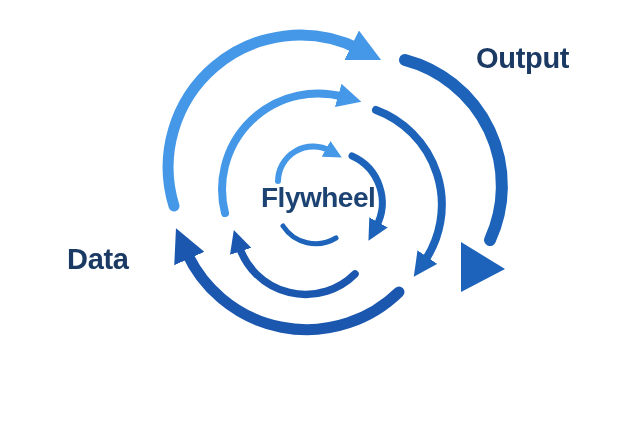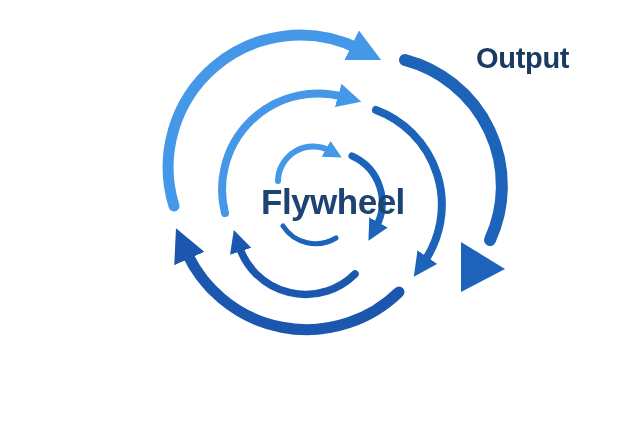--- a/index.html
+++ b/index.html
@@ -19,21 +19,21 @@
     line-height: 1.1;
     color: #1b3a63;
     letter-spacing: -0.3px;
     white-space: nowrap;
   }
   .label-output { left: 476px; top: 43px; }
   .label-data   { left: 67px;  top: 244px; }
   .label-input  { left: 281px; top: 350px; }
   .label-title  {
     left: 261px; top: 183px;
-    font-size: 35px;
+    font-size: 28px;
     color: #1d4373;
     letter-spacing: -0.5px;
   }
 </style>
 </head>
 <body>
 
 <div class="stage">
 
   <svg width="639" height="426" viewBox="0 0 639 426">
@@ -57,15 +57,16 @@
     <path d="M 225 213 A 96 96 0 0 1 344 97" fill="none" stroke-width="8" stroke-linecap="round" marker-end="url(#head-light)" stroke="#4598E7"></path>
     <path d="M 376 110 A 101 101 0 0 1 424 262" fill="none" stroke-width="8" stroke-linecap="round" marker-end="url(#head-right)" stroke="#1C63B9"></path>
     <path d="M 355 274 A 70 70 0 0 1 239 246" fill="none" stroke-width="7.5" stroke-linecap="round" marker-end="url(#head-dark)" stroke="#1B57AE"></path>
 
     <path d="M 278 181 A 35 35 0 0 1 330 151" fill="none" stroke-width="6" stroke-linecap="round" marker-end="url(#head-light)" stroke="#4598E7"></path>
     <path d="M 352 156 A 51 51 0 0 1 376 227" fill="none" stroke-width="7" stroke-linecap="round" marker-end="url(#head-right)" stroke="#1C63B9"></path>
     <path d="M 283 226 A 39 39 0 0 0 336 238" fill="none" stroke-width="5" stroke-linecap="round" stroke="#1C63B9"></path>
   </svg>
 
   <div class="label label-output">Output</div>
+  <div class="label label-data">Data</div>
   <div class="label label-title">Flywheel</div>
 
 </div>
 
 </body></html>

